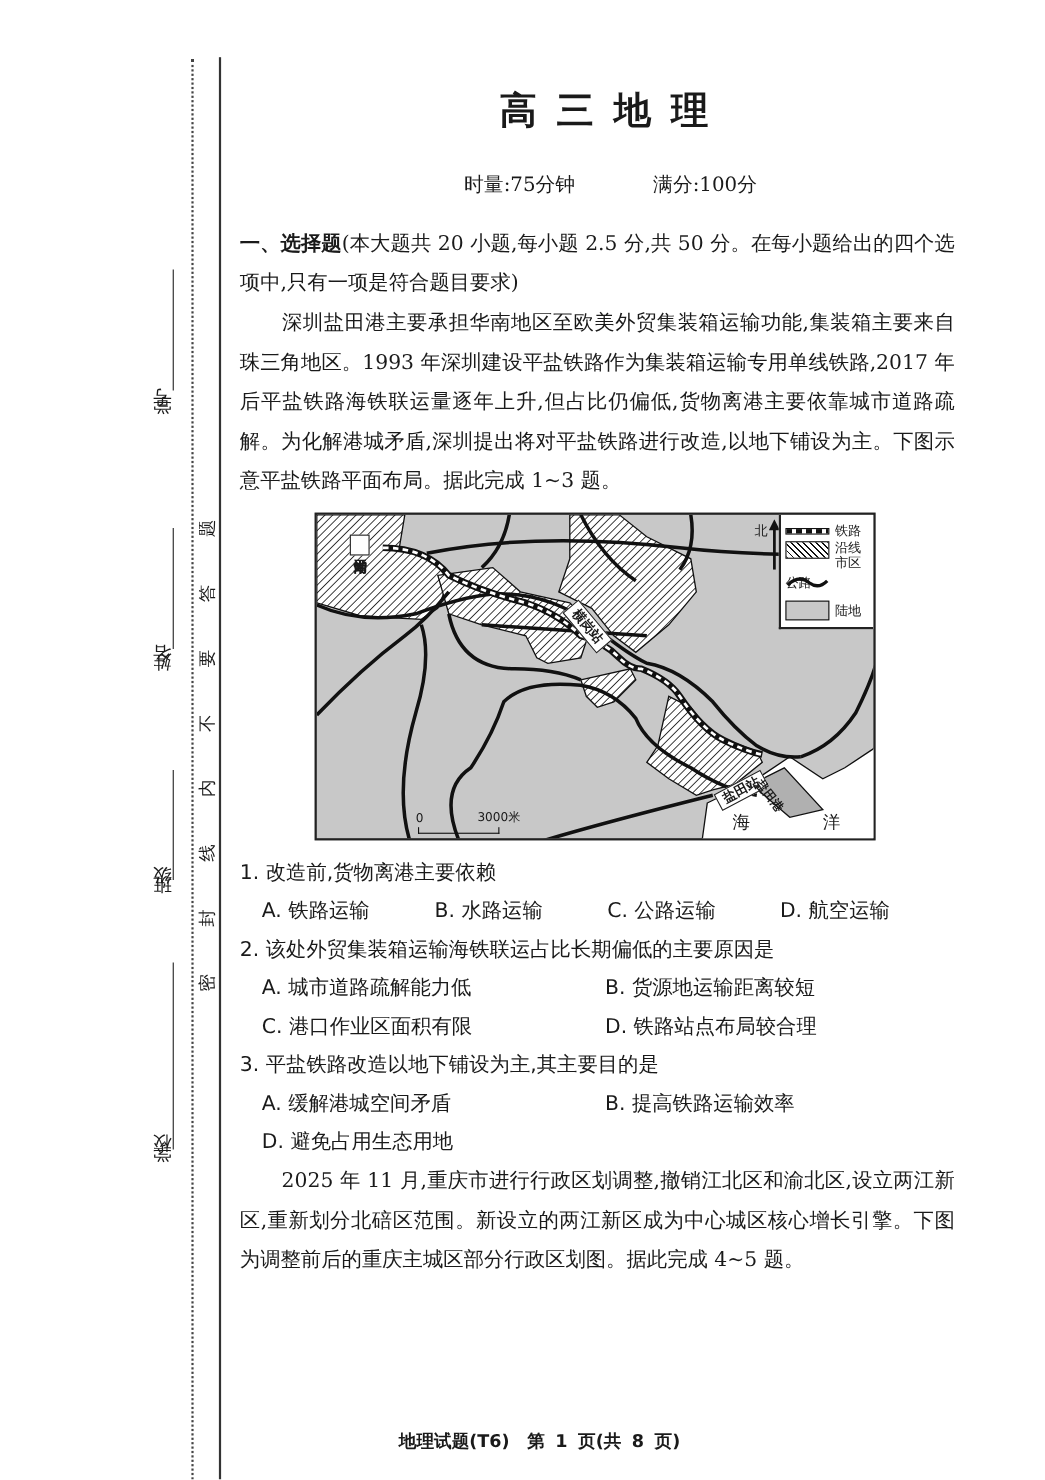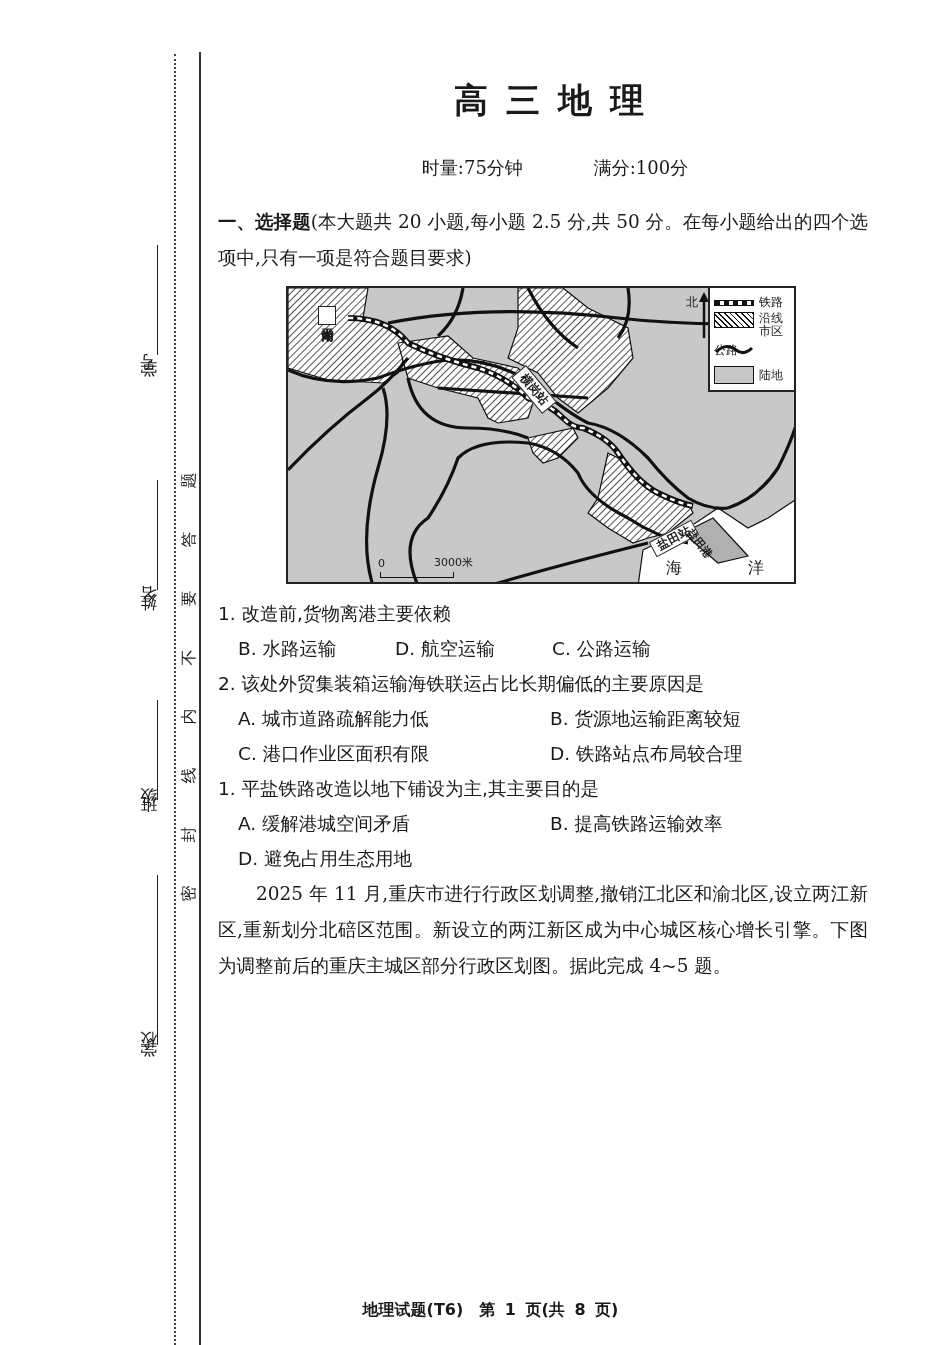--- a/index.html
+++ b/index.html
@@ -89,20 +89,23 @@
 
 <div class="main">
   <div class="title">高三地理</div>
   <div class="meta">
     <span>时量:75分钟</span>&nbsp;&nbsp;&nbsp;
     <span>满分:100分</span>
   </div>
 
   <div class="para intro">
     <b>一、选择题</b><span>(本大题共 20 小题,每小题 2.5 分,共 50 分。在每小题给出的四个选项中,只有一项是符合题目要求)</span>
+  </div>
+  <div class="para">
+    <span class="indent"></span><span>深圳盐田港主要承担华南地区至欧美外贸集装箱运输功能,集装箱主要来自珠三角地区。1993 年深圳建设平盐铁路作为集装箱运输专用单线铁路,2017 年后平盐铁路海铁联运量逐年上升,但占比仍偏低,货物离港主要依靠城市道路疏解。为化解港城矛盾,深圳提出将对平盐铁路进行改造,以地下铺设为主。下图示意平盐铁路平面布局。据此完成 1~3 题。</span>
   </div>
 
   <div class="map-wrap">
     <svg width="510" height="298" viewBox="0 0 510 298">
       <defs>
         <pattern id="hatch" patternUnits="userSpaceOnUse" width="5" height="5" patternTransform="rotate(45)">
           <rect width="5" height="5" fill="#fff"></rect>
           <line x1="0" y1="0" x2="0" y2="5" stroke="#222" stroke-width="1.6"></line>
         </pattern>
       </defs>
@@ -172,36 +175,37 @@
       </div>
     </div>
 
     <div class="scale"></div>
     <div class="scale-t" style="left:90px; bottom:12px;">0</div>
     <div class="scale-t" style="left:146px; bottom:12px;">3000米</div>
   </div>
 
   <div class="q q-first">1. 改造前,货物离港主要依赖</div>
   <div class="opts opts4">
+    <div class="opt">A. 铁路运输</div>
     <div class="opt">B. 水路运输</div>
+    <div class="opt">C. 公路运输</div>
     <div class="opt">D. 航空运输</div>
-    <div class="opt">C. 公路运输</div>
   </div>
 
   <div class="q">2. 该处外贸集装箱运输海铁联运占比长期偏低的主要原因是</div>
   <div class="opts opts2">
     <div class="opt">A. 城市道路疏解能力低</div>
     <div class="opt">B. 货源地运输距离较短</div>
   </div>
   <div class="opts opts2">
     <div class="opt">C. 港口作业区面积有限</div>
     <div class="opt">D. 铁路站点布局较合理</div>
   </div>
 
-  <div class="q">1. 平盐铁路改造以地下铺设为主,其主要目的是</div>
+  <div class="q">3. 平盐铁路改造以地下铺设为主,其主要目的是</div>
   <div class="opts opts2">
     <div class="opt">A. 缓解港城空间矛盾</div>
     <div class="opt">B. 提高铁路运输效率</div>
   </div>
   <div class="opts opts2">
     <div class="opt">D. 避免占用生态用地</div>
   </div>
 
   <div class="para p2">
     <span class="indent"></span><span>2025 年 11 月,重庆市进行行政区划调整,撤销江北区和渝北区,设立两江新区,重新划分北碚区范围。新设立的两江新区成为中心城区核心增长引擎。下图为调整前后的重庆主城区部分行政区划图。据此完成 4~5 题。</span>

